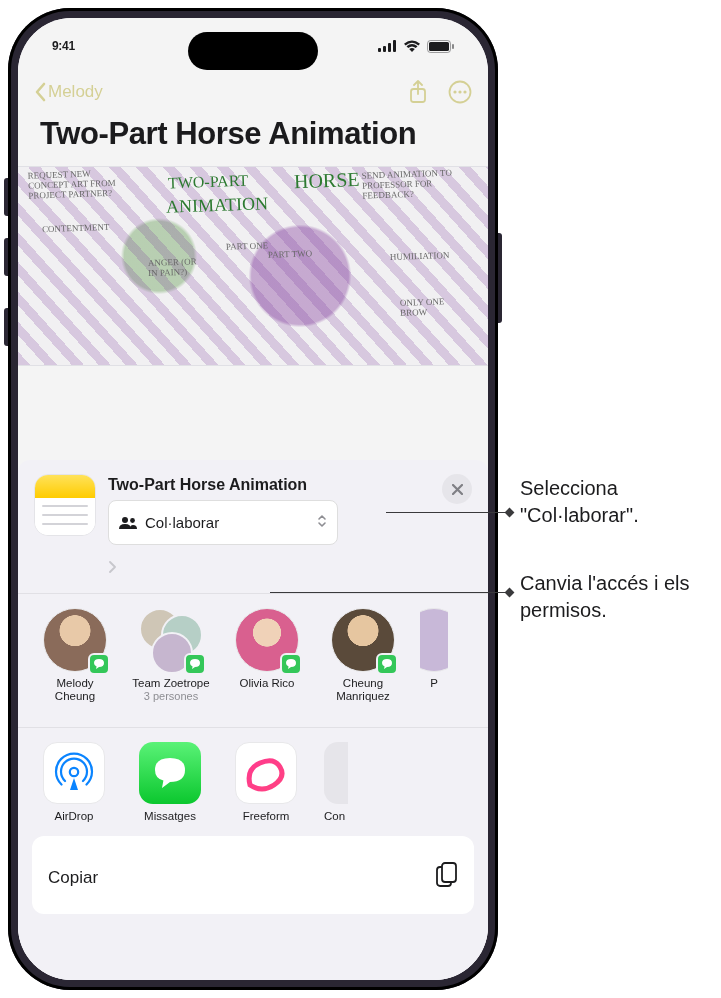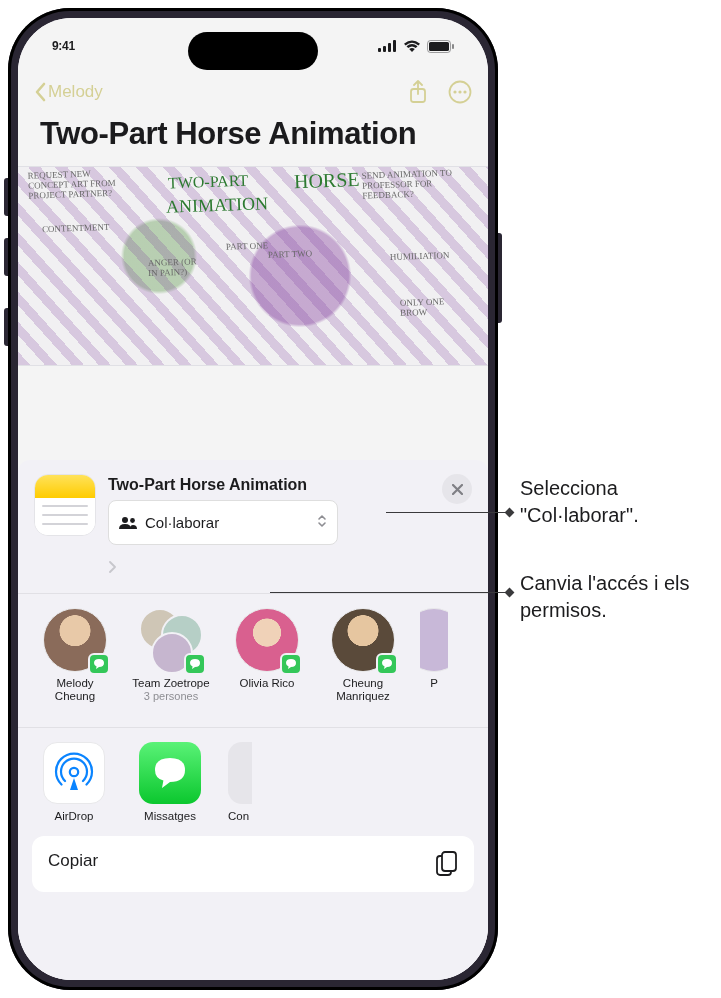--- a/index.html
+++ b/index.html
@@ -99,21 +99,21 @@
     .app-tile { width:62px; height:62px; border-radius:14px; display:flex; align-items:center; justify-content:center; }
     .app-label { font-size:11.5px; color:#1c1c1e; margin-top:6px; }
     .tile-airdrop { background:#fff; border:1px solid #e8e8ea;}
     .tile-messages { background: linear-gradient(#5af277,#0bc72e);}
     .tile-mail { background: linear-gradient(#4aa8ff,#0a60ff);}
     .tile-freeform { background:#fff; border:1px solid #e8e8ea;}
     .tile-generic { background:#e6e5ea;}
 
     
     .action-list { margin: 2px 14px 0; background:#fff; border-radius:12px; }
-    .action-row { display:flex; align-items:flex-start; justify-content:space-between; padding:15px 16px; font-size:17px; color:#1c1c1e; }
+    .action-row { display:flex; align-items:flex-end; justify-content:space-between; padding:26px 16px; font-size:17px; color:#1c1c1e; }
     .action-row svg { color:#1c1c1e; }
 
     
     .callout { position:absolute; font-size:20px; color:#1c1c1e; line-height:1.35; }
     .callout-line { position:absolute; height:1px; background:#3a3a3c; }
     .callout-line::after{ content:""; position:absolute; right:-1px; top:-3px; width:7px; height:7px; background:#3a3a3c; transform:rotate(45deg);}
 
     .svg-ico { display:block; }
   </style>
 </head>
@@ -299,20 +299,37 @@
           <div class="app-label">AirDrop</div>
         </div>
         <div class="app">
           <div class="app-tile tile-messages">
             <svg width="40" height="40" viewBox="0 0 40 40">
                 <path d="M5 17 Q5 5 20 5 Q35 5 35 17 Q35 29 20 29 L12 35 L13.4 27.6 Q5 25.4 5 17 Z" fill="#fff"></path>
               </svg>
           </div>
           <div class="app-label">Missatges</div>
         </div>
+        <div class="app">
+          <div class="app-tile tile-freeform">
+            <svg width="44" height="44" viewBox="0 0 44 44">
+                <path d="M6 34 Q2 18 16 12 Q30 6 36 16 Q42 26 30 34 Q18 42 6 34 Z" fill="none" stroke="url(#g1)" stroke-width="5" stroke-linecap="round"></path>
+                <defs>
+                  <linearGradient id="g1" x1="0" y1="0" x2="44" y2="44">
+                    <stop offset="0" stop-color="#ff3b8d"></stop>
+                    <stop offset=".3" stop-color="#ff9500"></stop>
+                    <stop offset=".55" stop-color="#34c759"></stop>
+                    <stop offset=".78" stop-color="#0a84ff"></stop>
+                    <stop offset="1" stop-color="#af52de"></stop>
+                  </linearGradient>
+                </defs>
+              </svg>
+          </div>
+          <div class="app-label">Freeform</div>
+        </div>
         <div class="app partial">
           <div class="app-tile tile-generic"></div>
           <div class="app-label">Con</div>
         </div>
       </div>
 
       <div class="action-list">
         <div class="action-row">
           <span>Copiar</span>
           <svg width="22" height="26" viewBox="0 0 22 26">

